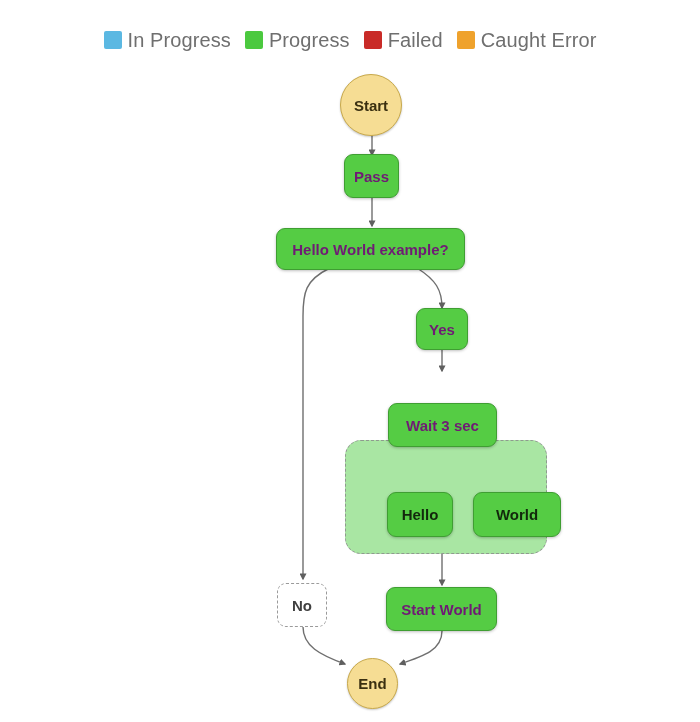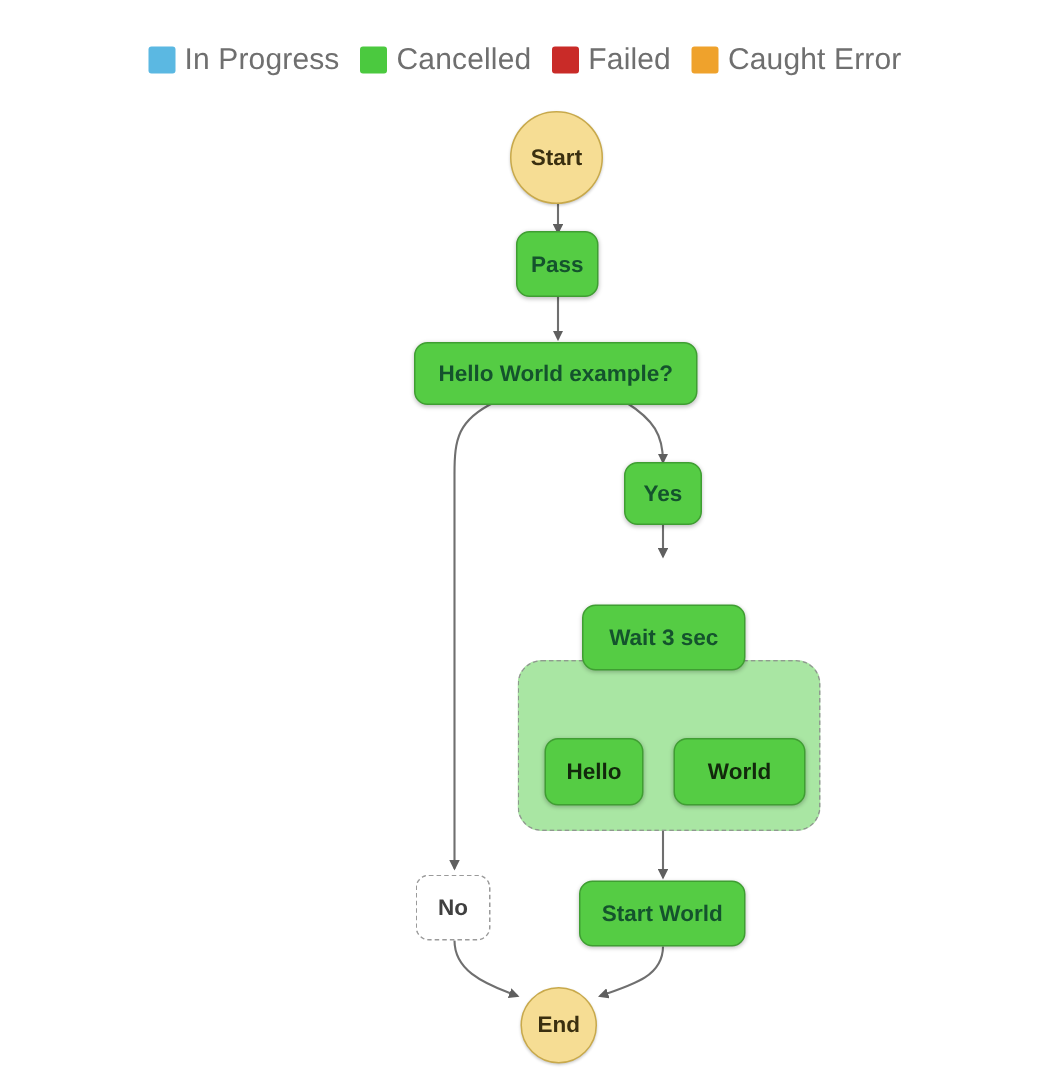--- a/index.html
+++ b/index.html
@@ -83,21 +83,21 @@
     border: 1px solid #C8A94B;
     box-shadow: 0 1px 2px rgba(0,0,0,0.22);
     color: #3a2f10;
   }
 
   .node-task {
     border-radius: 9px;
     background: #55CC44;
     border: 1.5px solid #3f9e32;
     box-shadow: 0 1px 3px rgba(0,0,0,0.25);
-    color: #14532d;
+    color: #701a75;
   }
 
   .node-skipped {
     border-radius: 9px;
     background: #ffffff;
     border: 1.6px dashed #9a9a9a;
     color: #404040;
   }
 
   .group-box {
@@ -108,35 +108,36 @@
     z-index: 1;
   }
 
   .node-inner-task {
     border-radius: 9px;
     background: #55CC44;
     border: 1.5px solid #3f9e32;
     box-shadow: 0 1px 3px rgba(0,0,0,0.25);
     color: #12280c;
     z-index: 2;
+    margin-left: 24px;
   }
 </style>
 </head>
 <body>
 
 <div id="legend">
 
   <div class="legend-item">
     <span class="legend-swatch" style="background:#5BB8E2"></span>
     <span class="legend-label">In Progress</span>
   </div>
 
   <div class="legend-item">
     <span class="legend-swatch" style="background:#4BC93F"></span>
-    <span class="legend-label">Cancelled</span>
+    <span class="legend-label">Progress</span>
   </div>
 
   <div class="legend-item">
     <span class="legend-swatch" style="background:#C92B28"></span>
     <span class="legend-label">Failed</span>
   </div>
 
 
   <div class="legend-item">
     <span class="legend-swatch" style="background:#EFA22C"></span>

